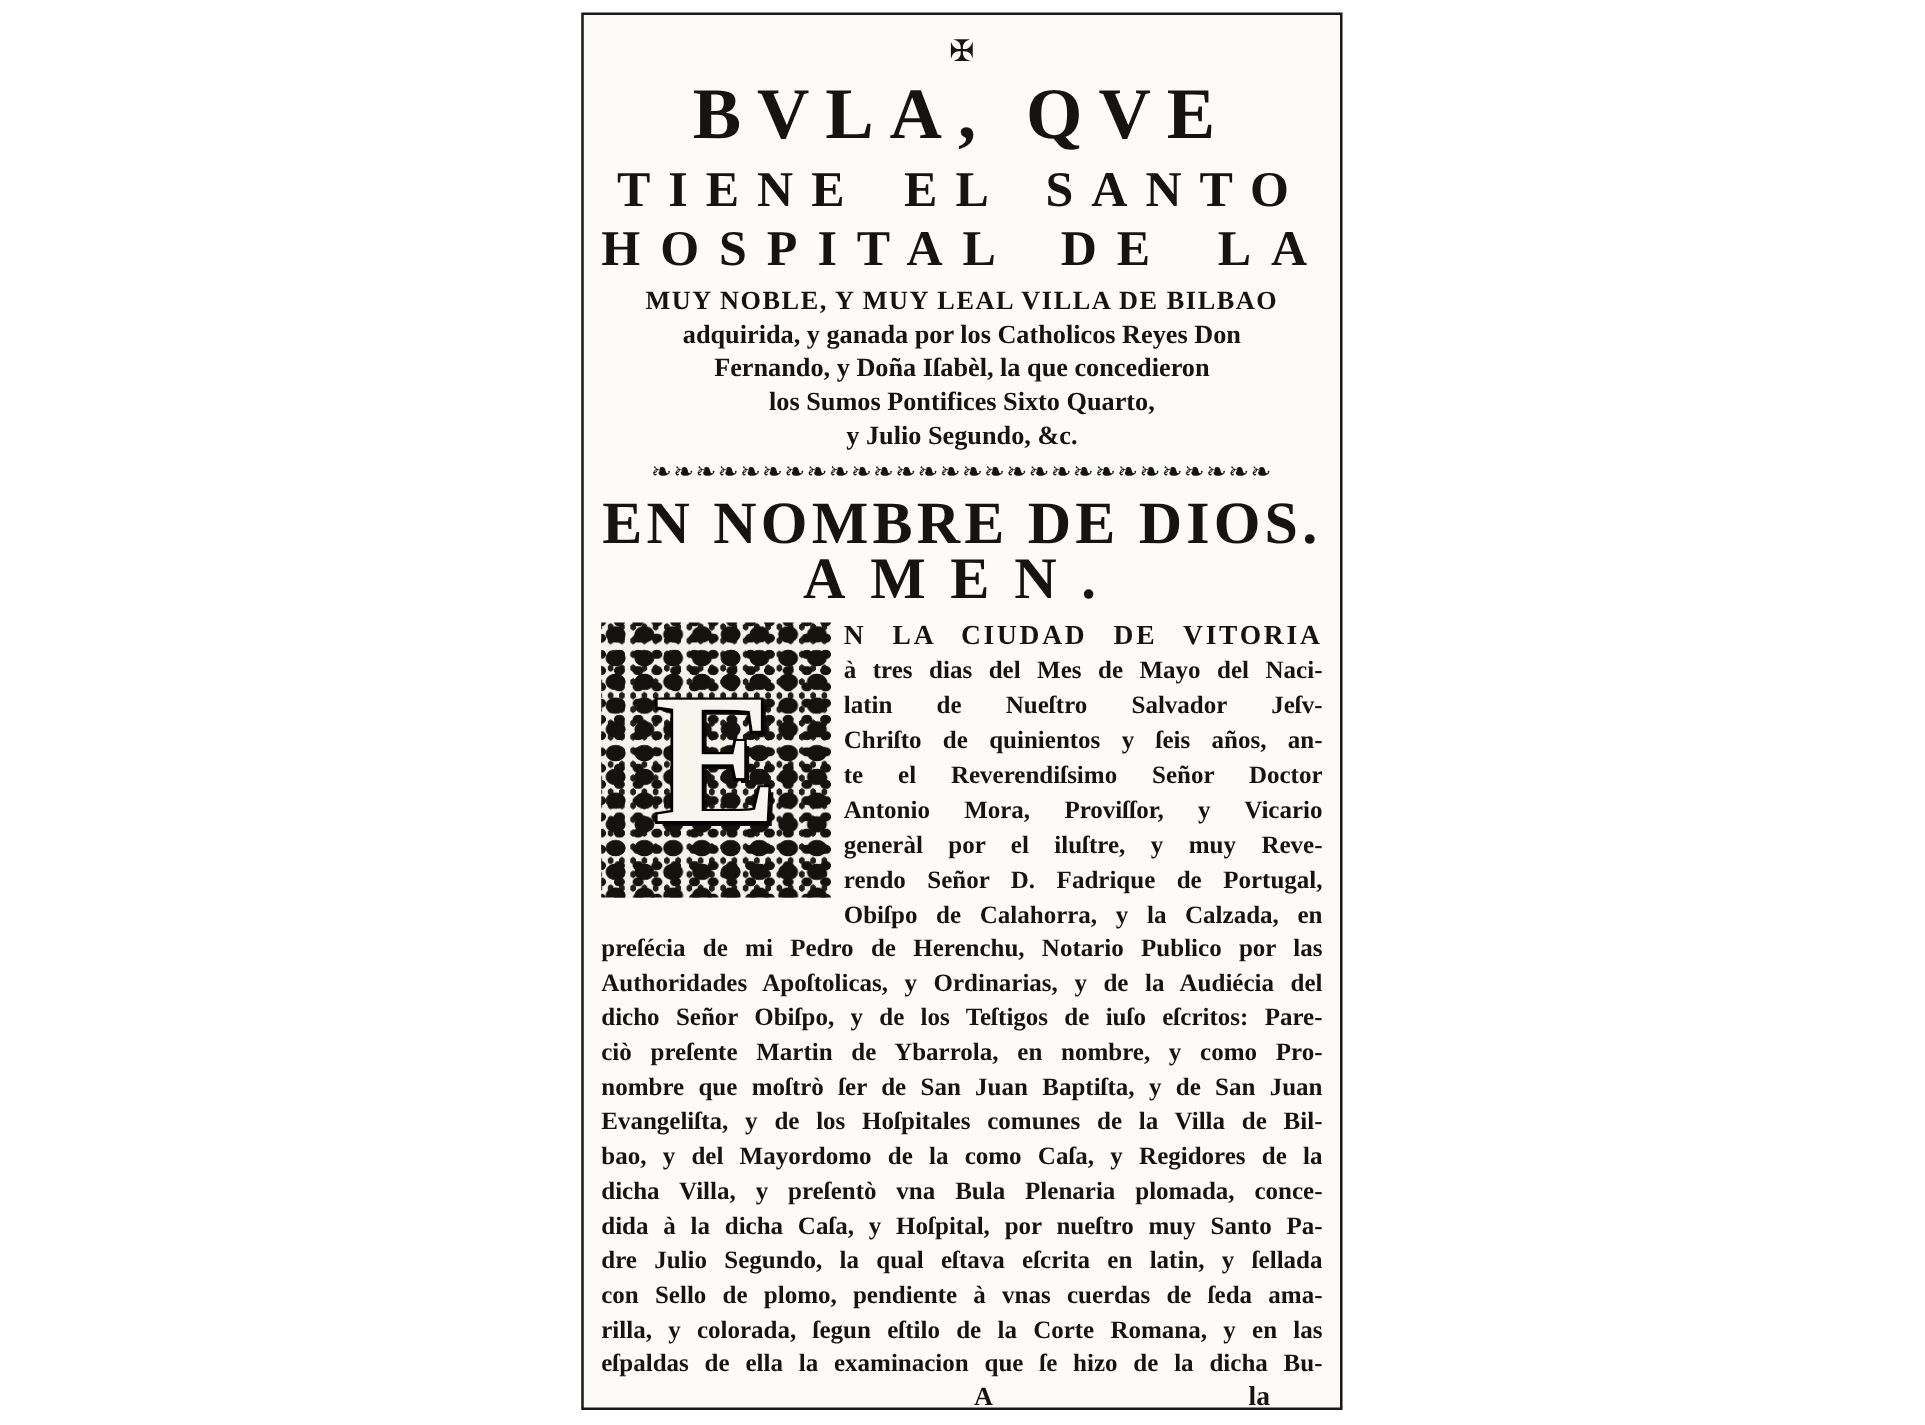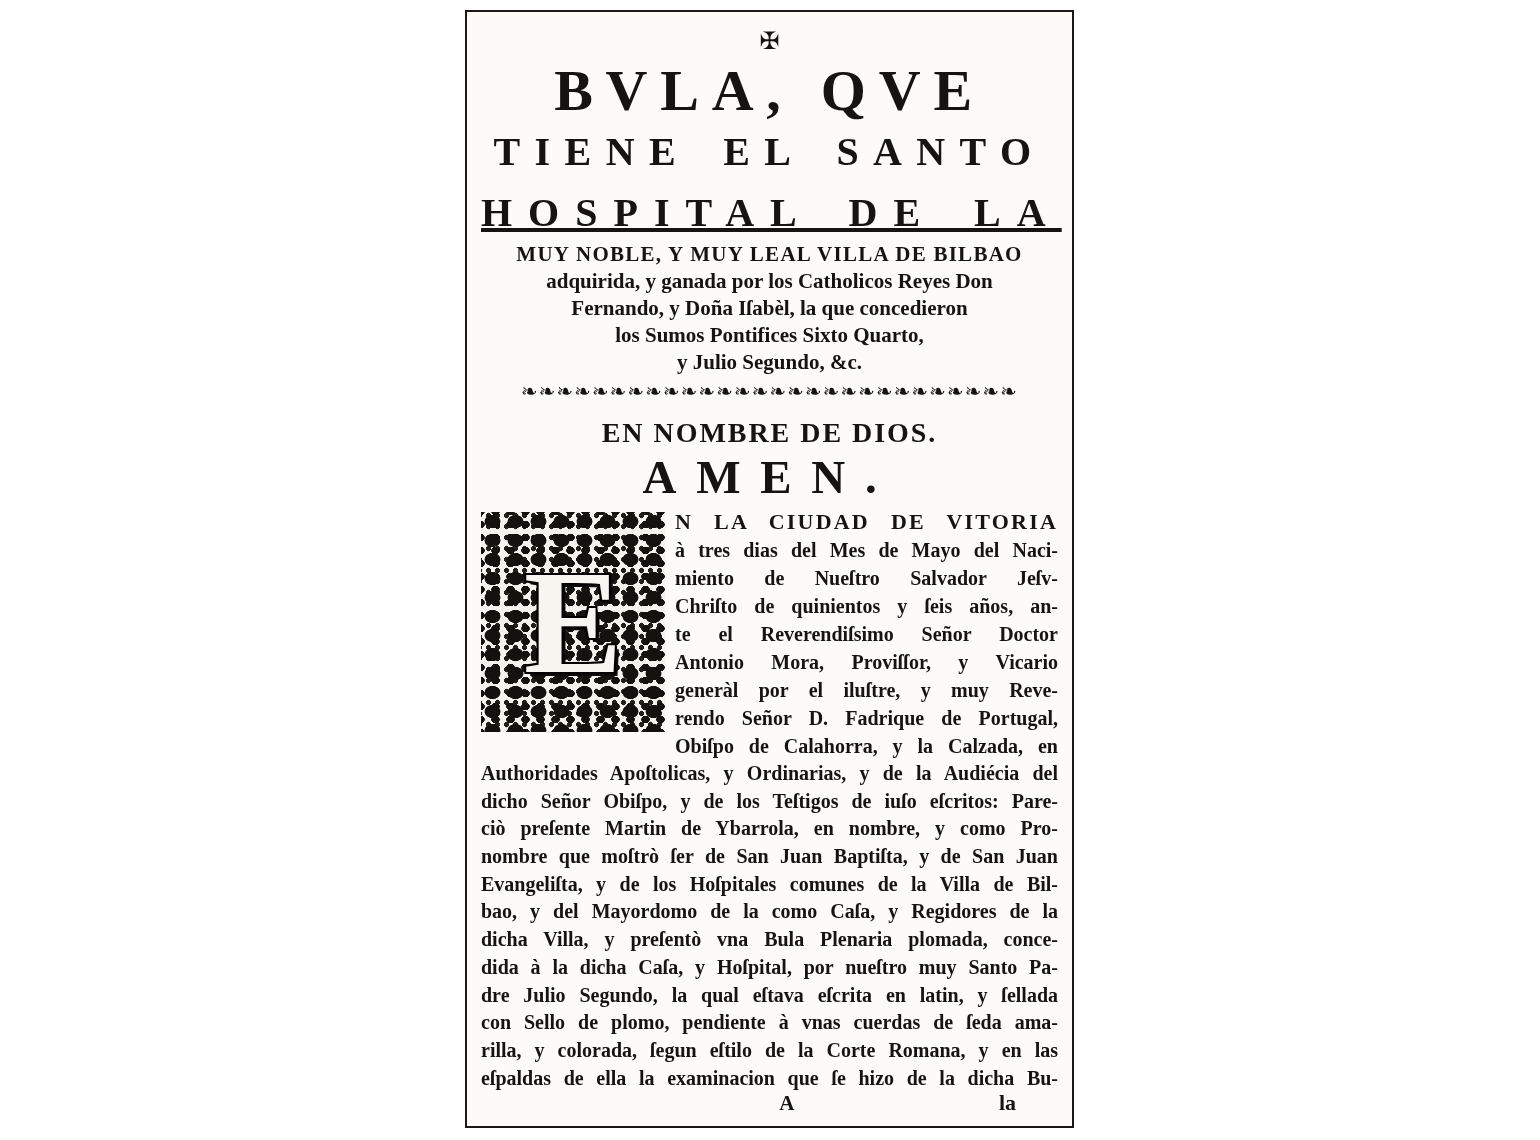--- a/index.html
+++ b/index.html
@@ -9,29 +9,29 @@
     position:absolute; left:465px; top:10px; width:609px; height:1118px;
     border:2px solid #1b1916; background:#fcfbf8; color:#161412; overflow:hidden;
   }
   .inner { padding:0 14px; }
   .cross { margin-top:14px; height:30px; line-height:30px; text-align:center;
     font-family:"DejaVu Sans",sans-serif; font-size:24px; }
   .t1 { margin-top:4px; font-size:58px; line-height:62px; font-weight:bold;
     text-align:center; letter-spacing:0.22em; white-space:nowrap; }
   .t2 { margin-top:8px; font-size:40px; line-height:44px; font-weight:bold;
     text-align:center; letter-spacing:0.36em; word-spacing:0.22em; white-space:nowrap; }
-  .t3 { margin-top:17px; font-size:40px; line-height:44px; font-weight:bold;
-    text-align:center; letter-spacing:0.40em; word-spacing:0.30em; white-space:nowrap;text-decoration:underline; }
+  .t3 { margin-top:3px; font-size:40px; line-height:44px; font-weight:bold;
+    text-align:center; letter-spacing:0.40em; word-spacing:0.30em; white-space:nowrap; }
   .s1 { margin-top:6px; font-size:21px; line-height:27px; font-weight:bold;
     text-align:center; letter-spacing:0.06em; white-space:nowrap; }
   .s2 { font-size:21px; line-height:27px; font-weight:bold; text-align:center; white-space:nowrap; }
   .orn { margin-top:2px; height:26px; line-height:26px; text-align:center;
     font-family:"DejaVu Sans",sans-serif; font-size:20px; letter-spacing:1px;
     white-space:nowrap; overflow:hidden; }
-  .inv1 { margin-top:6px; font-size:28px; line-height:45px; font-weight:bold;
+  .inv1 { margin-top:6px; font-size:48px; line-height:45px; font-weight:bold;
     text-align:center; letter-spacing:0.07em; white-space:nowrap; }
   .inv2 { font-size:47px; line-height:45px; font-weight:bold; text-align:center;
     letter-spacing:0.42em; white-space:nowrap; }
   .bodytext { margin-top:8px; font-weight:bold; }
   .opening { display:flex; align-items:flex-start; }
   .dropcap {
     flex:0 0 auto; width:184px; height:220px; margin:4px 10px 0 0;
     background-color:#f4f2ec;
     background-image:
       radial-gradient(closest-side, #14120f 66%, transparent 72%),
@@ -79,30 +79,31 @@
     <div class="inv2">AMEN.</div>
 
     <div class="bodytext">
       <div class="opening">
         <div class="dropcap">
           <span class="dc-letter">E</span>
         </div>
         <div class="ind">
           <div class="iline caps">N LA CIUDAD DE VITORIA</div>
           <div class="iline">à tres dias del Mes de Mayo del Naci-</div>
-          <div class="iline">miento de Nueſtro Salvador Jeſv-</div>
+          <div class="iline">latin de Nueſtro Salvador Jeſv-</div>
           <div class="iline">Chriſto de quinientos y ſeis años, an-</div>
           <div class="iline">te el Reverendiſsimo Señor Doctor</div>
           <div class="iline">Antonio Mora, Proviſſor, y Vicario</div>
           <div class="iline">generàl por el iluſtre, y muy Reve-</div>
           <div class="iline">rendo Señor D. Fadrique de Portugal,</div>
           <div class="iline">Obiſpo de Calahorra, y la Calzada, en</div>
         </div>
       </div>
 
+      <div class="fline">preſécia de mi Pedro de Herenchu, Notario Publico por las</div>
       <div class="fline">Authoridades Apoſtolicas, y Ordinarias, y de la Audiécia del</div>
       <div class="fline">dicho Señor Obiſpo, y de los Teſtigos de iuſo eſcritos: Pare-</div>
       <div class="fline">ciò preſente Martin de Ybarrola, en nombre, y como Pro-</div>
       <div class="fline">nombre que moſtrò ſer de San Juan Baptiſta, y de San Juan</div>
       <div class="fline">Evangeliſta, y de los Hoſpitales comunes de la Villa de Bil-</div>
       <div class="fline">bao, y del Mayordomo de la como Caſa, y Regidores de la</div>
       <div class="fline">dicha Villa, y preſentò vna Bula Plenaria plomada, conce-</div>
       <div class="fline">dida à la dicha Caſa, y Hoſpital, por nueſtro muy Santo Pa-</div>
       <div class="fline">dre Julio Segundo, la qual eſtava eſcrita en latin, y ſellada</div>
       <div class="fline">con Sello de plomo, pendiente à vnas cuerdas de ſeda ama-</div>

